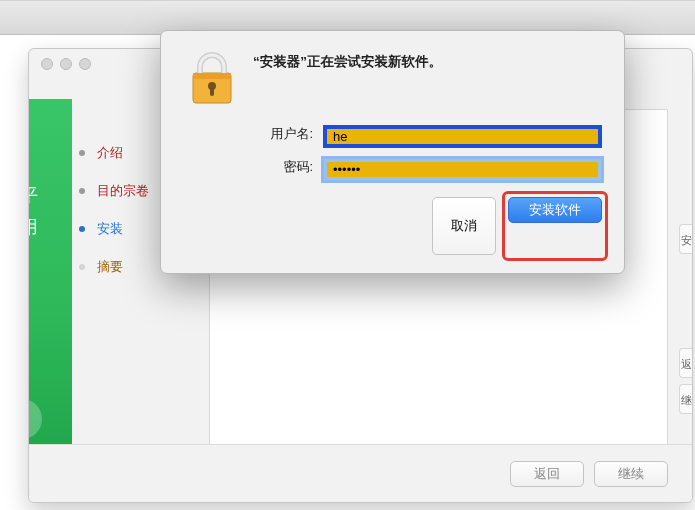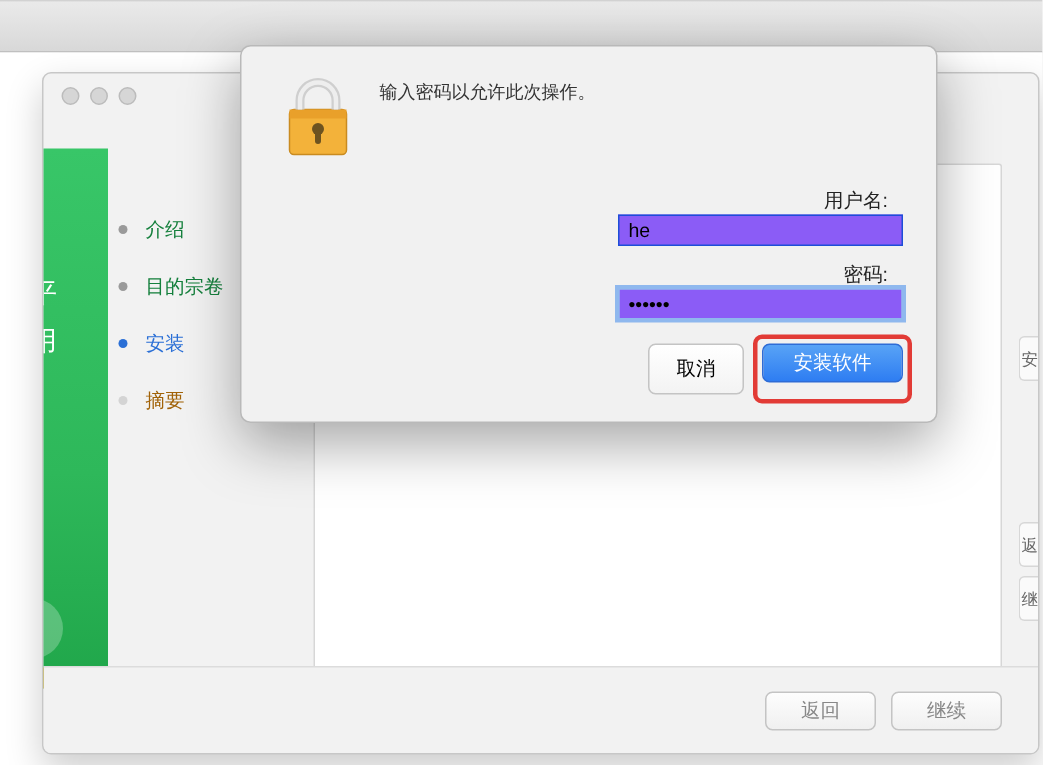--- a/index.html
+++ b/index.html
@@ -84,21 +84,21 @@
       font-size: 18px;
       line-height: 1.8;
       white-space: nowrap;
     }
     .sidebar {
       width: 160px;
       padding: 55px 0 0 50px;
     }
     .step {
       padding: 10px 0;
-      color: #15803d;
+      color: #b91c1c;
       font-size: 13px;
       display: flex;
       align-items: center;
     }
     .step .dot {
       width: 6px; height: 6px; border-radius: 50%;
       background: #9a9a9a; margin-right: 12px;
     }
     .step.active { color: #2a6fd6; font-weight: 400;}
     .step.active .dot { background: #2a6fd6; }
@@ -163,33 +163,33 @@
     }
     .lock-wrap{width:70px;flex:0 0 70px;}
     .lock {
       width: 58px; height: 58px; position: relative;
     }
     .lock svg{display:block;}
     .dlg-texts { flex:1; padding-top:4px;}
     .dlg-title { font-size: 13.5px; font-weight: 600; color:#222; margin-bottom:12px;}
     .dlg-sub { font-size: 12px; color:#333; }
     .fields { margin: 18px 0 8px 70px; }
-    .frow { display:flex; align-items:flex-end; margin-bottom: 10px; flex-direction: column;}
+    .frow { display:flex; align-items:flex-start; margin-bottom: 10px;}
     .flabel { width: 60px; text-align: right; margin-right: 10px; font-size: 13px; color:#222;}
     .finput {
       flex:1; height: 23px; padding: 2px 6px;
-      border: 1px solid #1d4ed8; background:#8b5cf6; font-size: 13px;
+      border: 4px solid #1d4ed8; background:#eab308; font-size: 13px;
       font-family: inherit;
     }
     .finput.focus { outline: 3px solid #8fb8ee; outline-offset: -1px; border-color:#9cc1ee;}
     .dlg-btns {
       display:flex; justify-content:flex-end; gap:12px; margin-top:16px;
     }
     .mac-btn {
-      padding: 7px 18px; font-size:13px; border-radius:5px;
+      padding: 19px 18px; font-size:13px; border-radius:5px;
       border:1px solid #c4c4c4; background:linear-gradient(#fff,#f3f3f3);
       cursor:pointer;
     }
     .mac-btn.primary{
       background: linear-gradient(#58a3f6,#2e7df2);
       border:1px solid #2e6cd6; color:#fff; padding:3px 20px;
     }
     .highlight {
       position:absolute;
       border: 3px solid #e23b36;
@@ -261,21 +261,21 @@
           <rect x="10" y="24" width="38" height="30" rx="3" fill="#f3b23a" stroke="#c98b20"></rect>
           <rect x="10" y="24" width="38" height="6" fill="#e9a02a"></rect>
           <path d="M17 24 v-6 a12 12 0 0 1 24 0 v6" fill="none" stroke="#cfcfcf" stroke-width="6"></path>
           <path d="M17 24 v-6 a12 12 0 0 1 24 0 v6" fill="none" stroke="#eee" stroke-width="3"></path>
           <circle cx="29" cy="37" r="4" fill="#6d5320"></circle>
           <rect x="27" y="38" width="4" height="9" rx="2" fill="#6d5320"></rect>
         </svg>
       </div>
     </div>
     <div class="dlg-texts">
-      <div class="dlg-sub">输入密码以允许此次操作。</div>
+      <div class="dlg-title">“安装器”正在尝试安装新软件。</div>
     </div>
   </div>
 
   <div class="fields">
     <div class="frow">
       <div class="flabel">用户名:</div>
       <input class="finput" value="he" style="">
     </div>
     <div class="frow">
       <div class="flabel">密码:</div>

